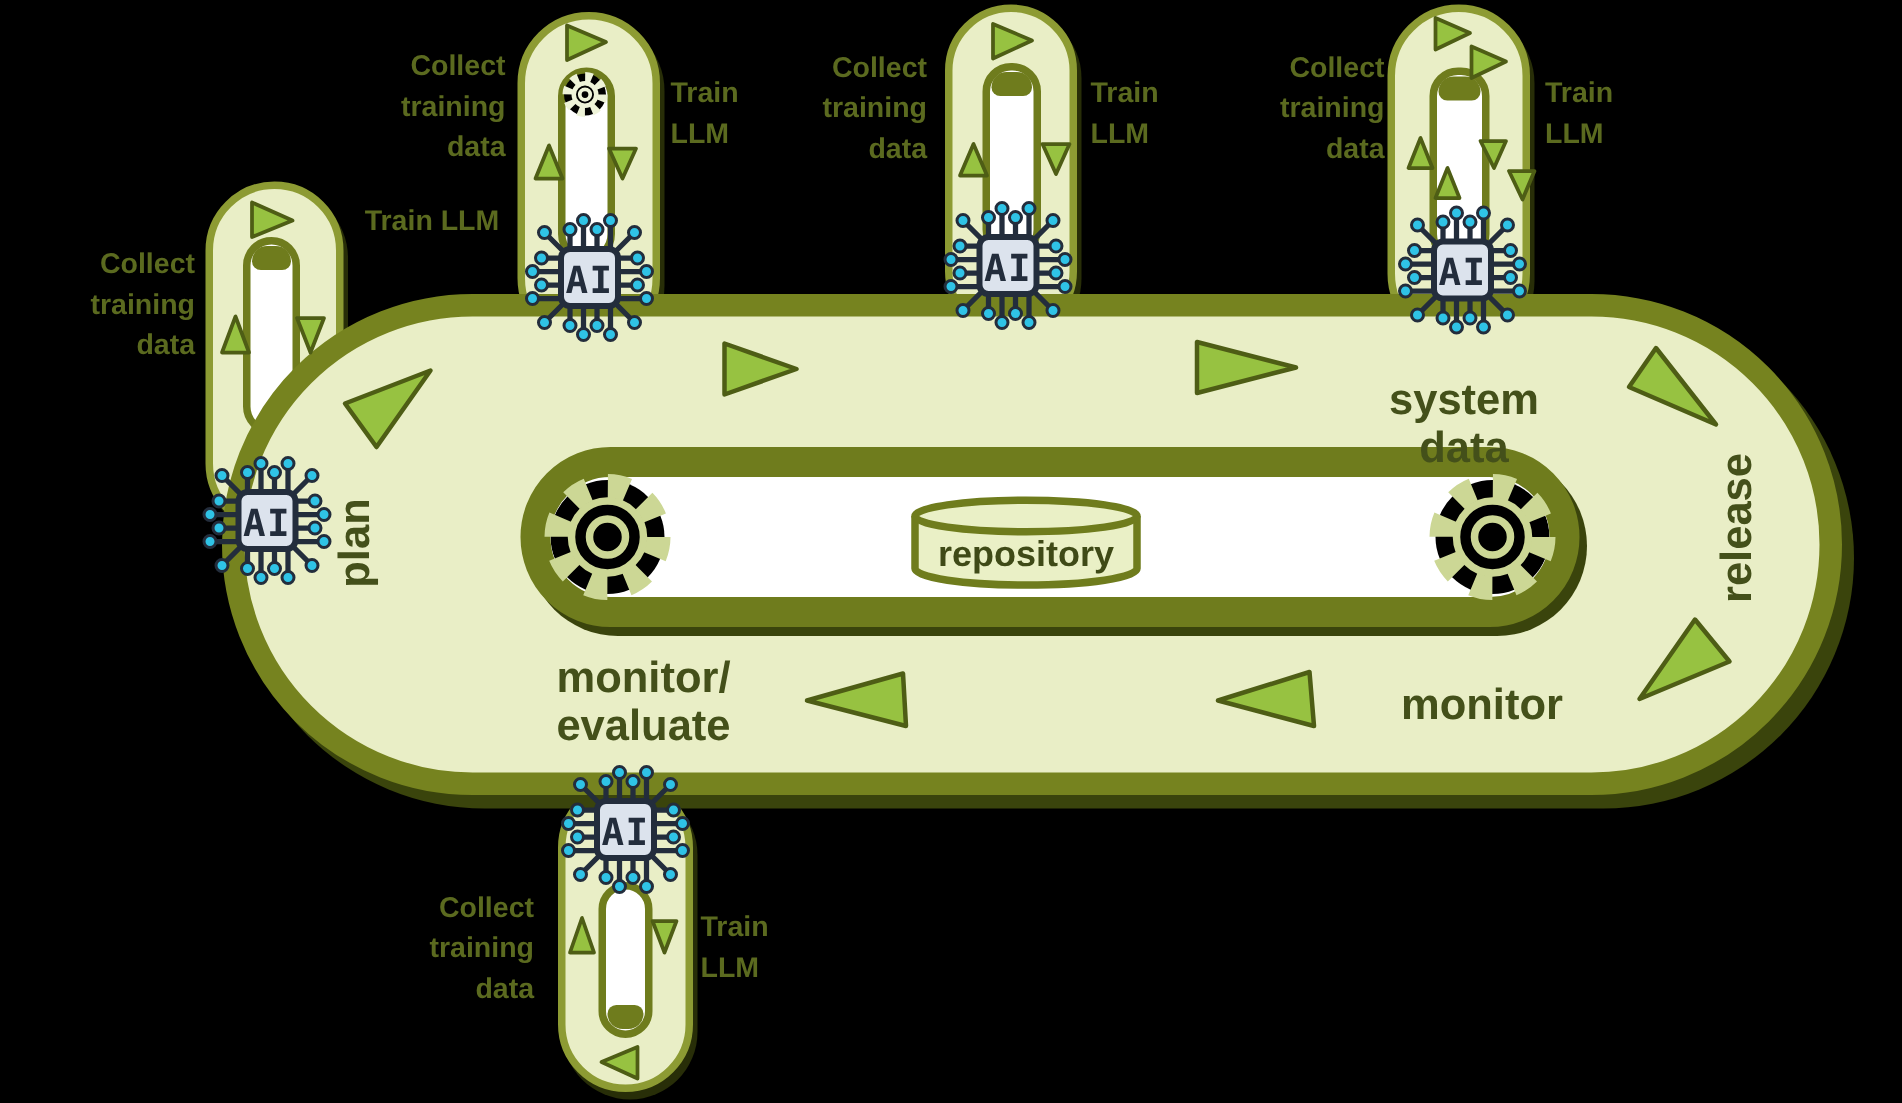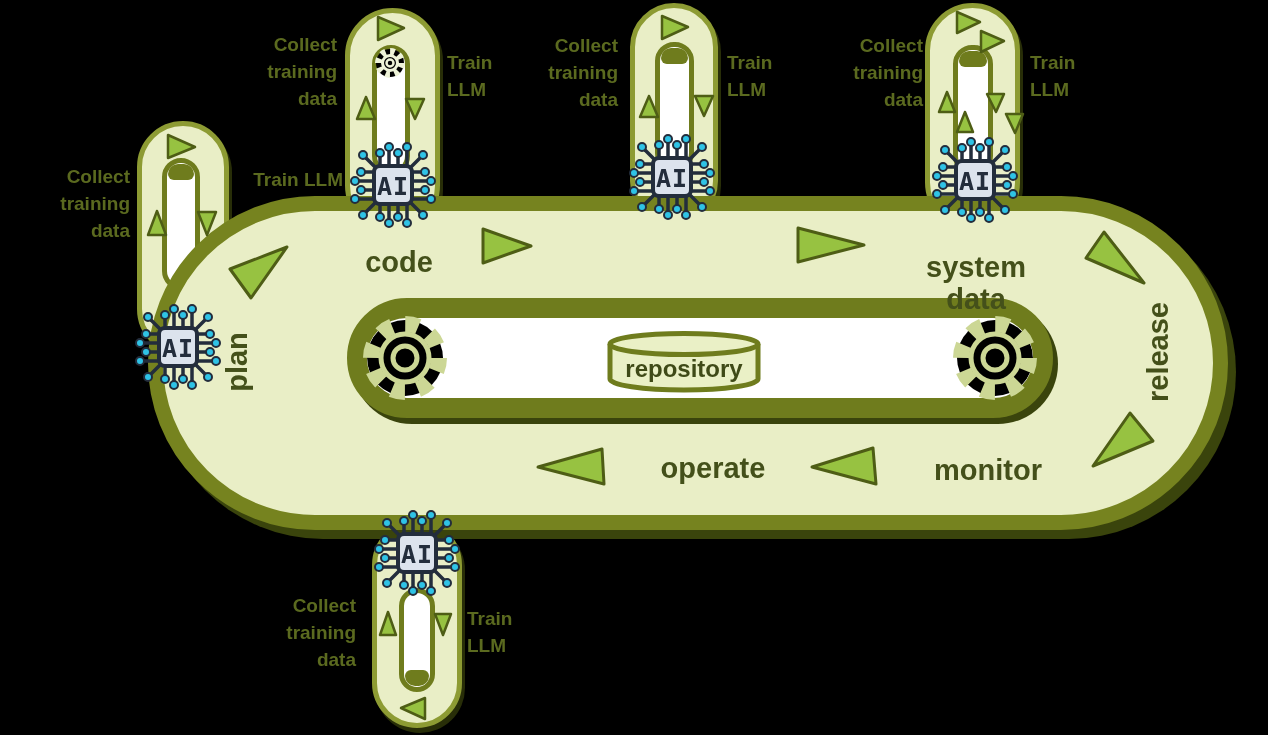--- a/index.html
+++ b/index.html
@@ -33,21 +33,21 @@
   <div id="mini-layer" class="abs" style="left:0;top:0;width:1268px;height:735px">
       <div class="abs mini-loop" style="left: 137px; top: 121px; width: 92px; height: 234px;"></div>
       <div class="abs slot" style="left: 162px; top: 158px; width: 38px; height: 132px;">
         <div class="slot-cap cap-top"></div>
       </div>
       <div class="abs side-label" style="left: 46px; top: 163px; width: 84px; text-align: right;">
         <span>Collect</span>
         <span>training</span>
         <span>data</span>
       </div>
-      <div class="abs side-label" style="left: 233px; top: 134px; width: 110px; text-align: right; margin-top: 32px;">
+      <div class="abs side-label" style="left: 233px; top: 134px; width: 110px; text-align: center;">
         <span>Train LLM</span>
       </div>
       <div class="abs mini-loop" style="left: 345px; top: 8px; width: 95px; height: 225px;"></div>
       <div class="abs slot" style="left: 372px; top: 45px; width: 38px; height: 130px;"></div>
       <div class="abs" style="left: 376px; top: 49px; width: 28px; height: 28px; background: rgb(0, 0, 0); border-radius: 50%;"></div>
       <svg class="abs" width="44" height="44" viewBox="0 0 44 44" style="position: absolute; left: 368px; top: 41px;">
         <circle cx="22" cy="22" r="11" fill="none" stroke="#eef3d8" stroke-width="8" stroke-dasharray="4.3"></circle>
         <circle cx="22" cy="22" r="7.5" fill="none" stroke="#eef3d8" stroke-width="3"></circle>
         <circle cx="22" cy="22" r="3.5" fill="none" stroke="#eef3d8" stroke-width="2.5"></circle>
       </svg>
@@ -108,25 +108,27 @@
     <div class="gear-bg" style="left:590px;top:2px;width:76px;height:76px"></div>
   </div>
 
   <svg class="abs" style="left:605px;top:330px" width="158" height="64" viewBox="0 0 158 64">
     <path d="M5,14 v35 a74,11 0 0 0 148,0 v-35" fill="#eaf0c6" stroke="#6f7c1d" stroke-width="5"></path>
     <ellipse cx="79" cy="14" rx="74" ry="10.5" fill="#eaf0c6" stroke="#6f7c1d" stroke-width="5"></ellipse>
     <text x="79" y="47" text-anchor="middle" font-family="Liberation Sans, sans-serif" font-weight="bold" font-size="24" fill="#3f4a17">repository</text>
   </svg>
 
   <div class="abs stage-label vlabel" style="left:177px;top:346px;width:120px">plan</div>
-  <div class="abs stage-label" style="left:339px;top:246px;width:120px">code</div>
   <div class="abs stage-label" style="left:896px;top:251px;width:160px">system data</div>
   <div class="abs stage-label vlabel" style="left:1098px;top:336px;width:120px">release</div>
   <div class="abs stage-label" style="left:928px;top:454px;width:120px">monitor</div>
-  <div class="abs stage-label" style="left:653px;top:452px;width:120px">operate</div>
+  <div class="abs stage-label" style="left:349px;top:436px;width:160px">
+    <span style="display:block">monitor/</span>
+    <span style="display:block">evaluate</span>
+  </div>
 
   <div id="deco-layer" class="abs" style="left:0;top:0;width:1268px;height:735px">
       <svg width="110" height="110" viewBox="0 0 110 110" style="position: absolute; left: 350px; top: 303px;">
         <circle cx="55" cy="55" r="34" fill="none" stroke="#ccd795" stroke-width="16" stroke-dasharray="13.35"></circle>
         <circle cx="55" cy="55" r="24" fill="none" stroke="#ccd795" stroke-width="5"></circle>
         <circle cx="55" cy="55" r="12" fill="none" stroke="#ccd795" stroke-width="5"></circle>
       </svg>
       <svg width="110" height="110" viewBox="0 0 110 110" style="position: absolute; left: 940px; top: 303px;">
         <circle cx="55" cy="55" r="34" fill="none" stroke="#ccd795" stroke-width="16" stroke-dasharray="13.35"></circle>
         <circle cx="55" cy="55" r="24" fill="none" stroke="#ccd795" stroke-width="5"></circle>

